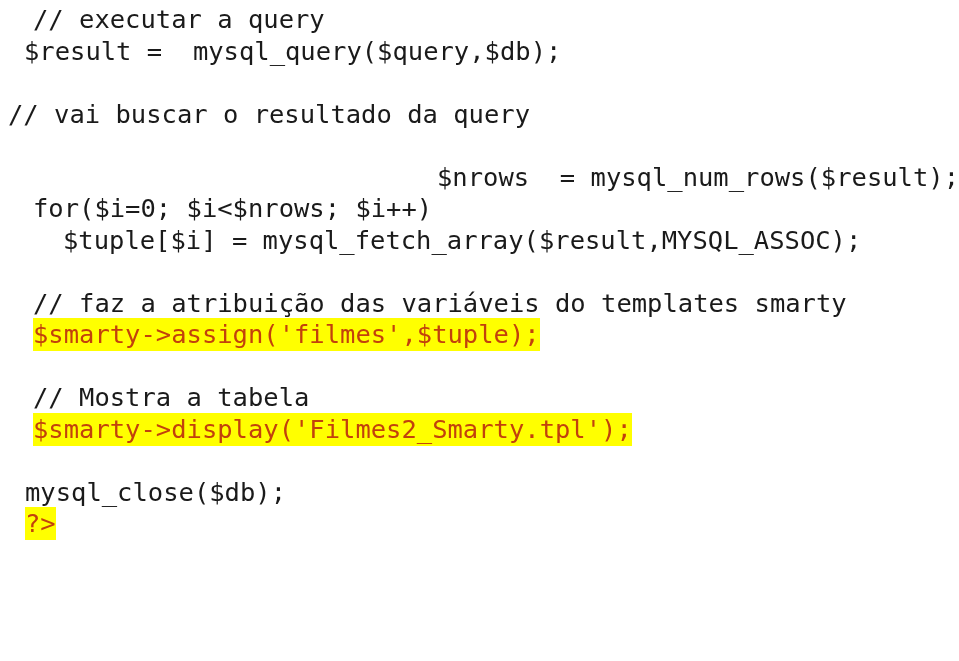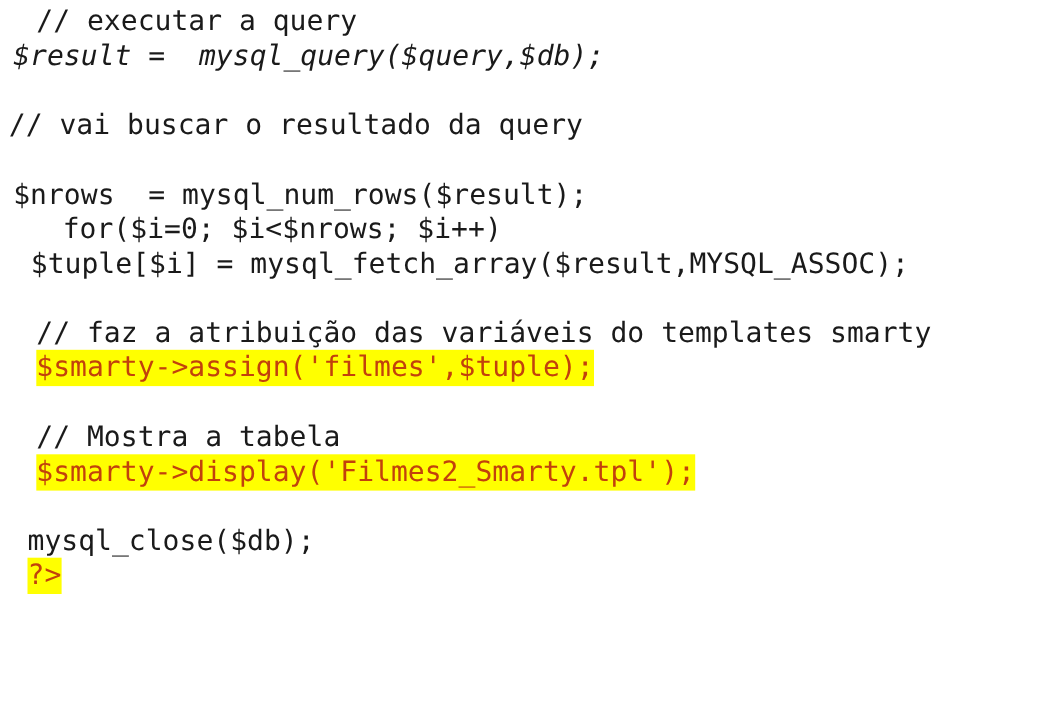--- a/index.html
+++ b/index.html
@@ -52,25 +52,25 @@
     box-decoration-break: clone;
     -webkit-box-decoration-break: clone;
   }
 
   .blank-line {
     height: 31.5px;
   }
 
   
   .ind-0  { padding-left: 8px; }
-  .ind-1  { padding-left: 12px; font-style: italic; }
+  .ind-1  { padding-left: 24px; }
   .ind-2  { padding-left: 33px; }
-  .ind-3  { padding-left: 12px; }
-  .ind-4  { padding-left: 33px; margin-left: 24px; }
-  .ind-5  { padding-left: 28px; }
+  .ind-3  { padding-left: 38px; text-align: right; }
+  .ind-4  { padding-left: 33px; }
+  .ind-5  { padding-left: 63px; }
   .ind-6  { padding-left: 25px; }
 
   
   #code-block { padding-top: 4px; }
 
   
   #footer {
     position: absolute;
     left: 0;
     bottom: 0;

